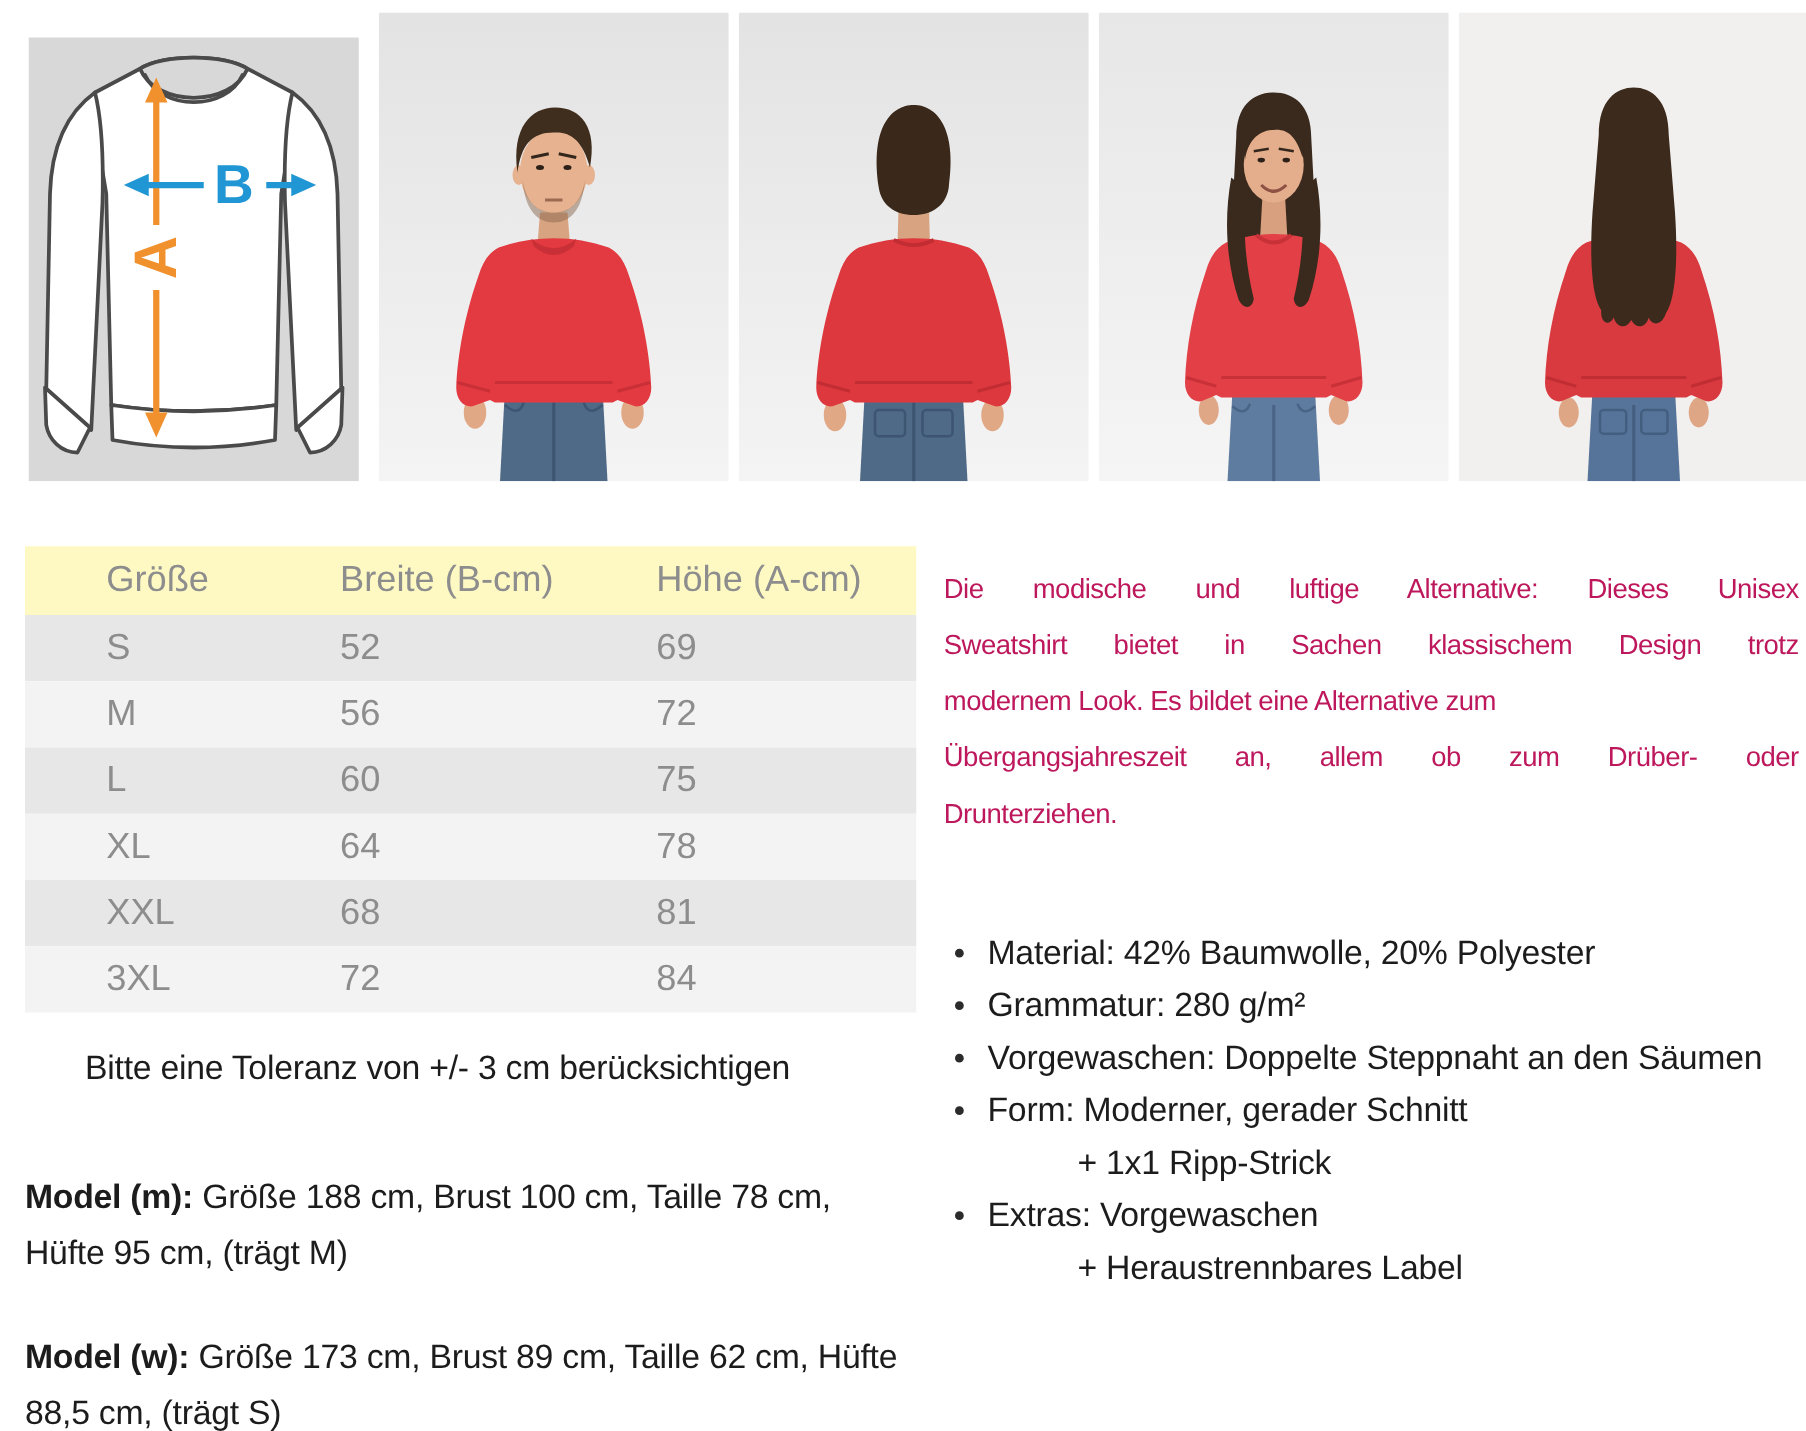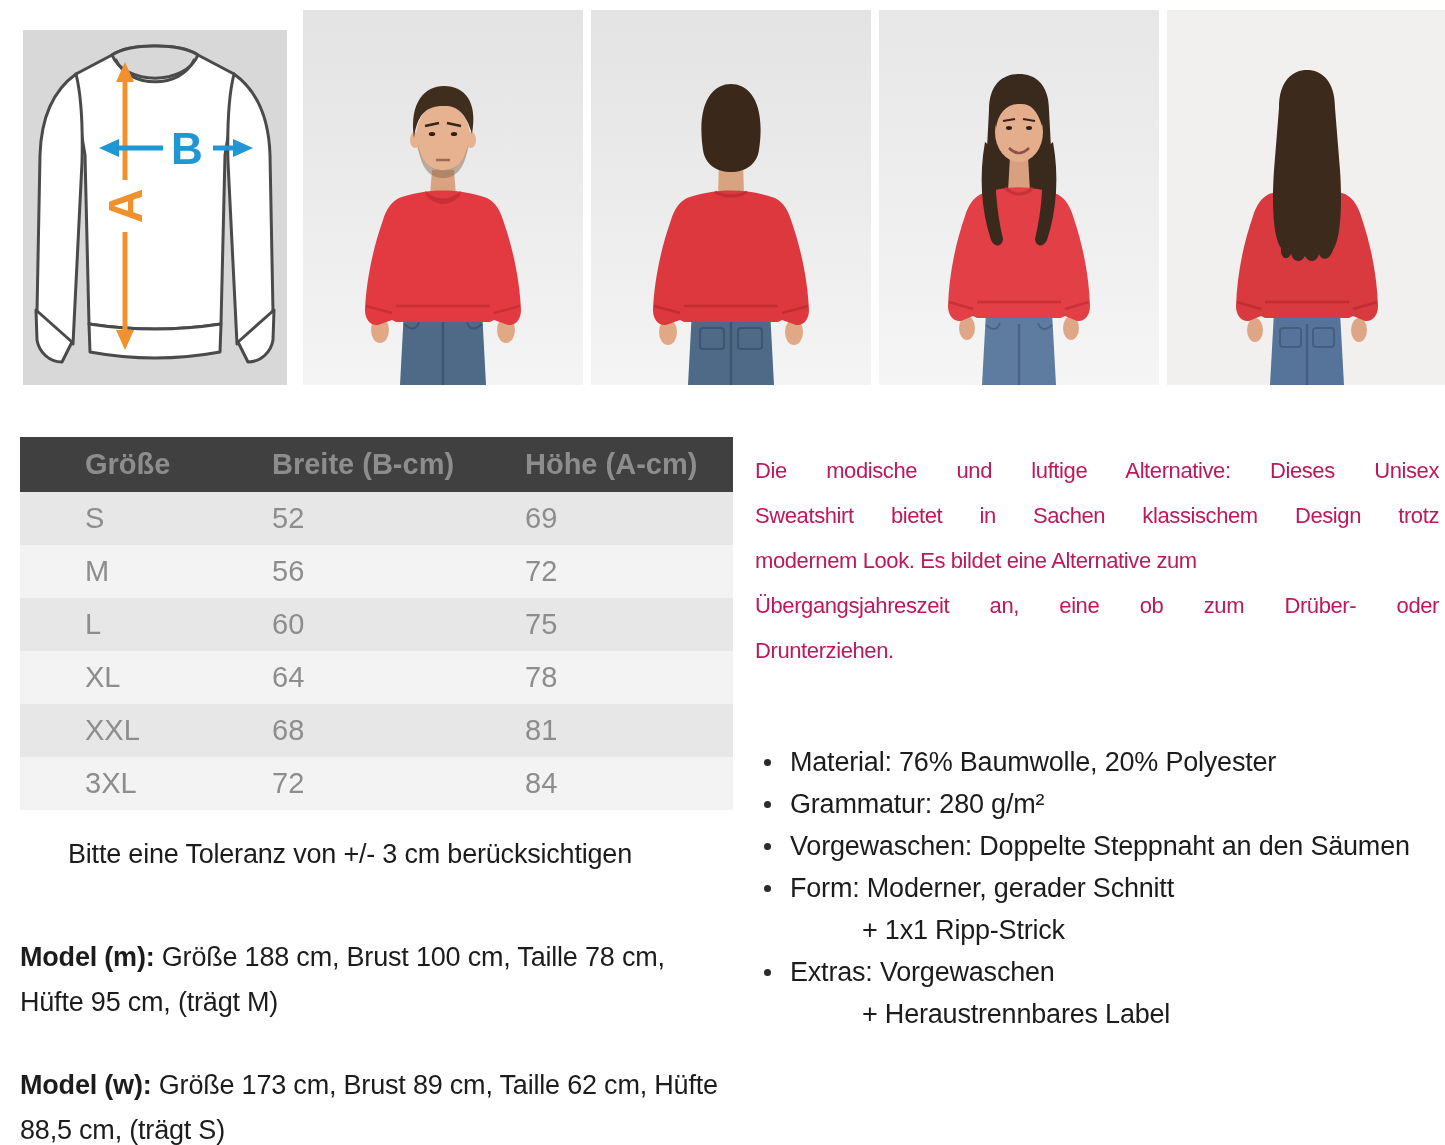--- a/index.html
+++ b/index.html
@@ -7,21 +7,21 @@
   .page{position:relative;width:1445px;height:1145px;background:#ffffff;overflow:hidden;}
 
   
   .gallery{position:absolute;left:15px;top:10px;display:flex;gap:8px;}
   .panel{width:280px;height:375px;}
   .panel svg{display:block;width:100%;height:100%;}
 
   
   .size-table{position:absolute;left:20px;top:437px;width:713px;font-size:29px;color:#8d8d8d;}
   .trow{display:grid;grid-template-columns:252px 253px 208px;align-items:center;height:53px;}
-  .trow.head{height:55px;background:#404040;font-weight:bold;}
+  .trow.head{height:55px;background:#fef9c3;}
   .trow.odd{background:#e7e7e7;}
   .trow.even{background:#f3f3f3;}
   .c1{padding-left:65px;}
 
   
   .tolerance{position:absolute;left:20px;top:812px;width:715px;font-size:27px;color:#1c1c1c;letter-spacing:-0.2px;margin-left:48px;}
   .model-block{position:absolute;left:20px;width:715px;font-size:27px;line-height:45px;color:#1c1c1c;letter-spacing:-0.2px;}
   #model-m{top:908px;}
   #model-w{top:1036px;}
   .model-block b{font-weight:bold;text-align:right;}
@@ -253,30 +253,30 @@
 
   <p class="model-block" id="model-w">
     <b>Model (w):</b>
     <span>Größe 173 cm, Brust 89 cm, Taille 62 cm, Hüfte 88,5 cm, (trägt S)</span>
   </p>
 
   <div class="description">
     <div class="dline just">Die modische und luftige Alternative: Dieses Unisex</div>
     <div class="dline just">Sweatshirt bietet in Sachen klassischem Design trotz</div>
     <div class="dline">modernem Look. Es bildet eine Alternative zum</div>
-    <div class="dline just">Übergangsjahreszeit an, eine ob zum Drüber- oder</div>
+    <div class="dline just">Übergangsjahreszeit an, allem ob zum Drüber- oder</div>
     <div class="dline">Drunterziehen.</div>
   </div>
 
   <div class="features">
     <div class="feat">
       <span class="bullet">
           <span class="dot"></span>
         </span>
-      <span class="ftext">Material: 76% Baumwolle, 20% Polyester</span>
+      <span class="ftext">Material: 42% Baumwolle, 20% Polyester</span>
     </div>
     <div class="feat">
       <span class="bullet">
           <span class="dot"></span>
         </span>
       <span class="ftext">Grammatur: 280 g/m²</span>
     </div>
     <div class="feat">
       <span class="bullet">
           <span class="dot"></span>

